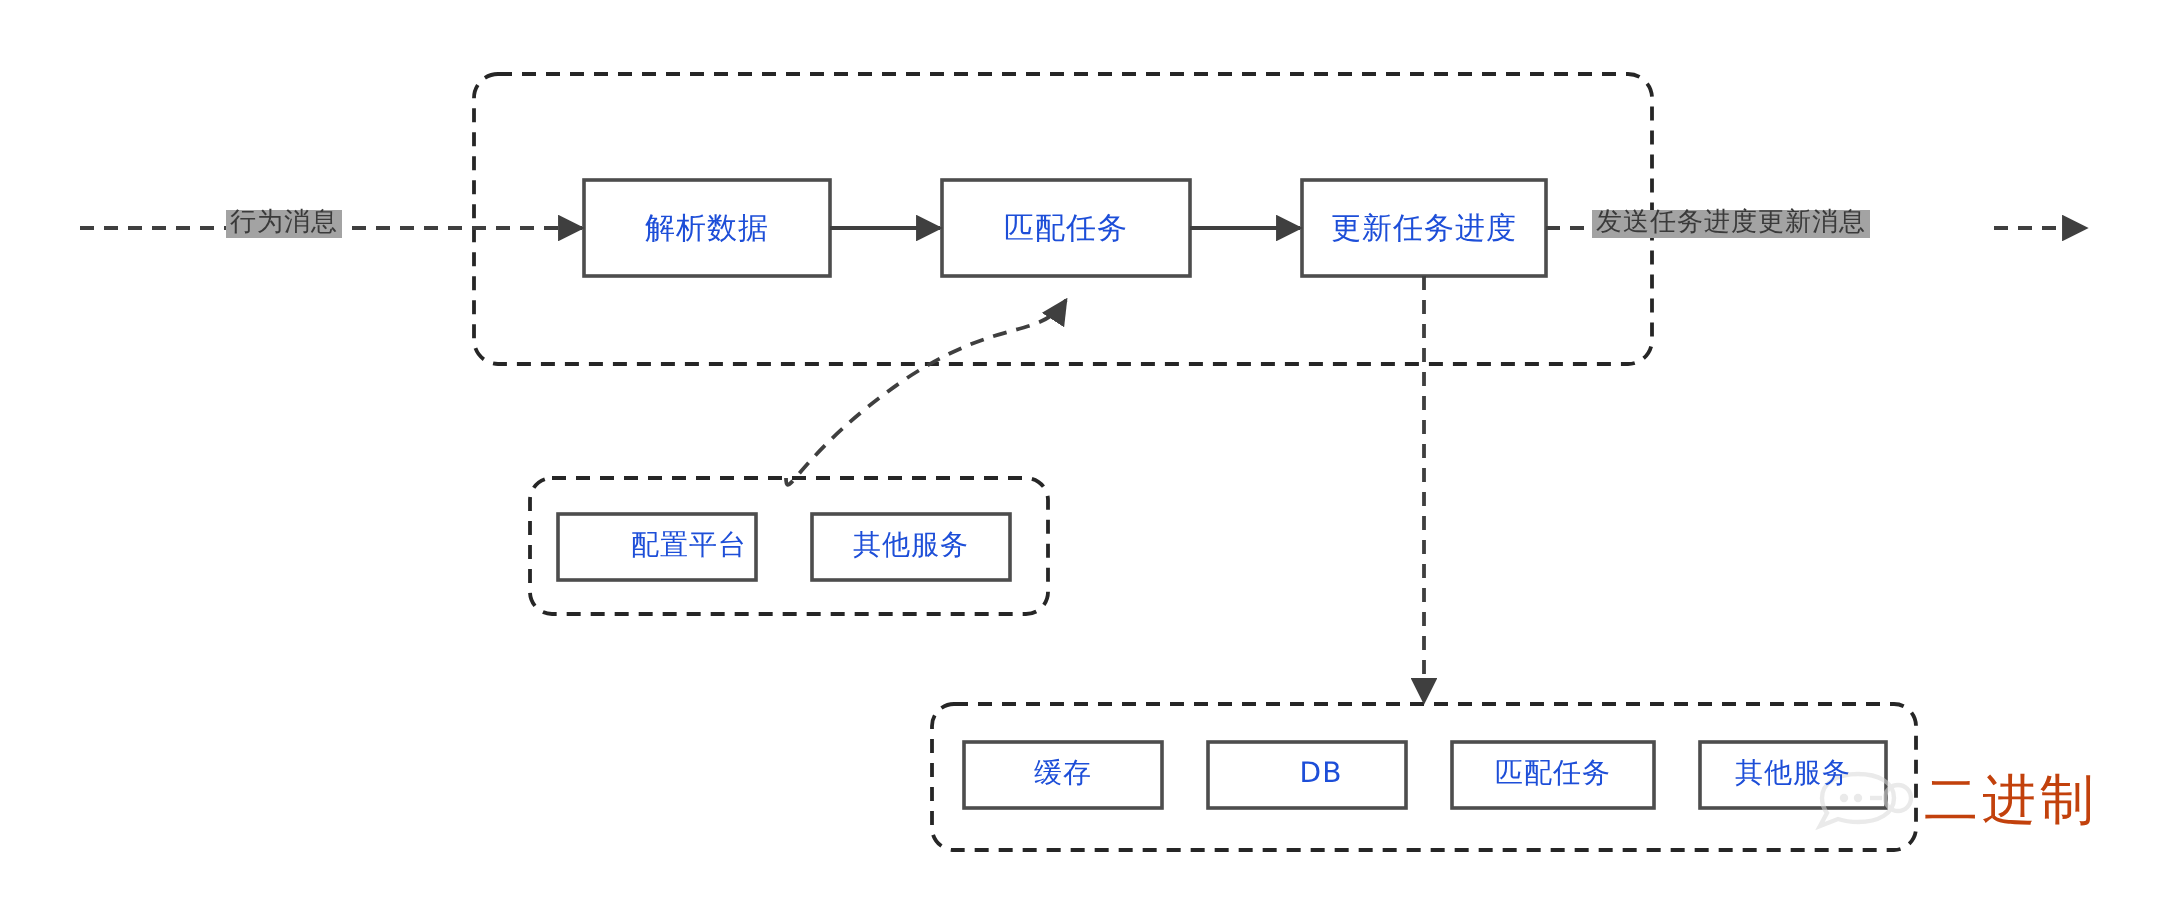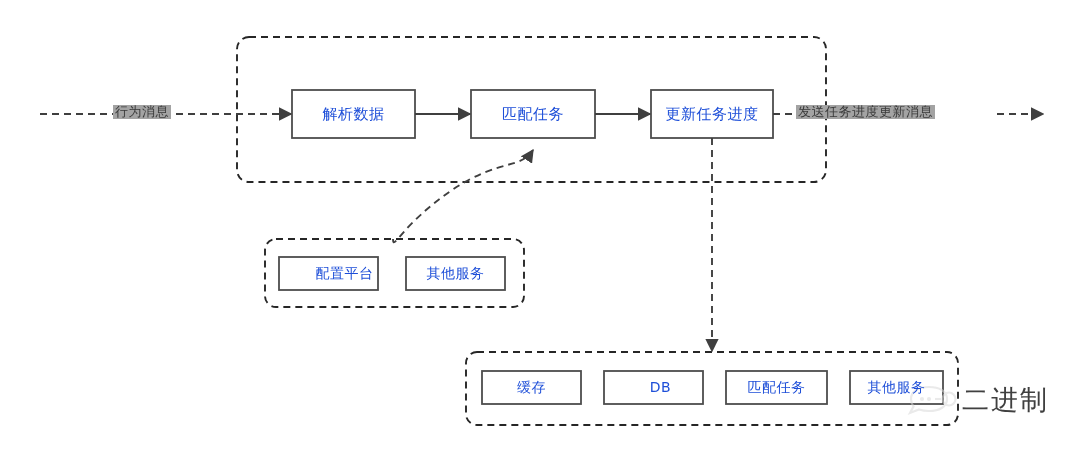--- a/index.html
+++ b/index.html
@@ -40,21 +40,21 @@
     color: #3a3a3a;
     font-size: 13px;
     letter-spacing: 0.5px;
     white-space: nowrap;
     background: #a3a3a3;
     padding: 0 2px;
     line-height: 1.1;
   }
   .wm-text {
     position: absolute;
-    color: #404040;
+    color: #c2410c;
     font-size: 27px;
     letter-spacing: 2px;
     white-space: nowrap;
     font-family: "DejaVu Sans", "Liberation Sans", sans-serif;
   }
 </style>
 </head>
 <body>
 
 <svg id="canvas" viewBox="0 0 1080 450">

